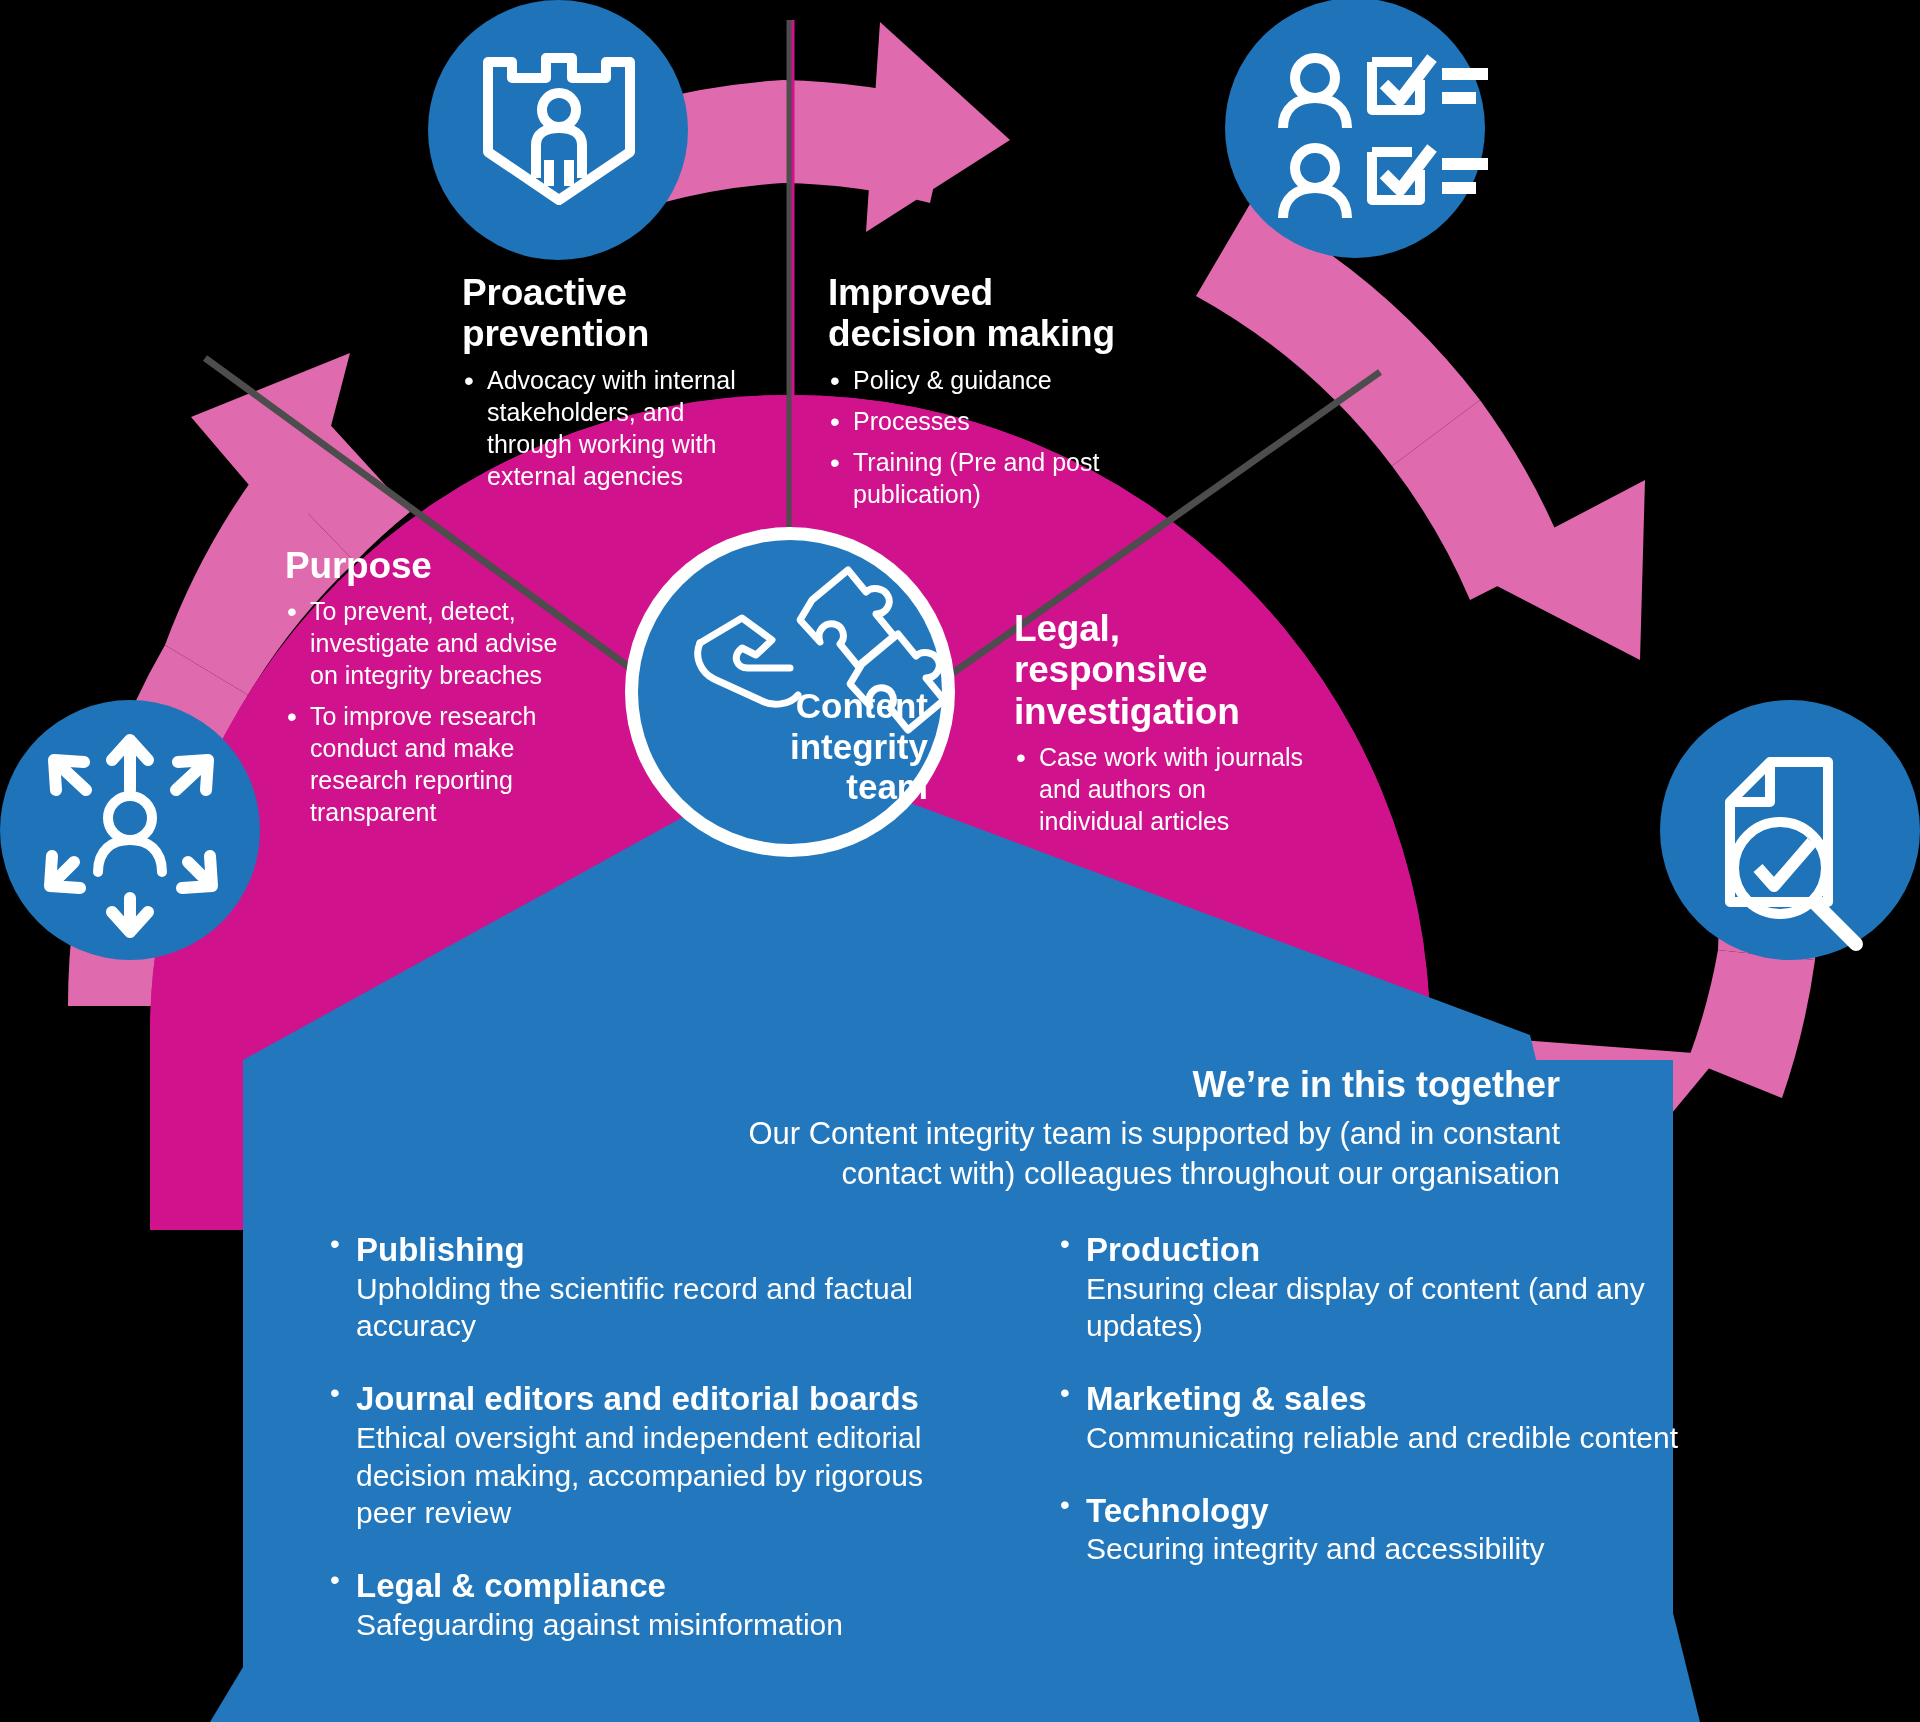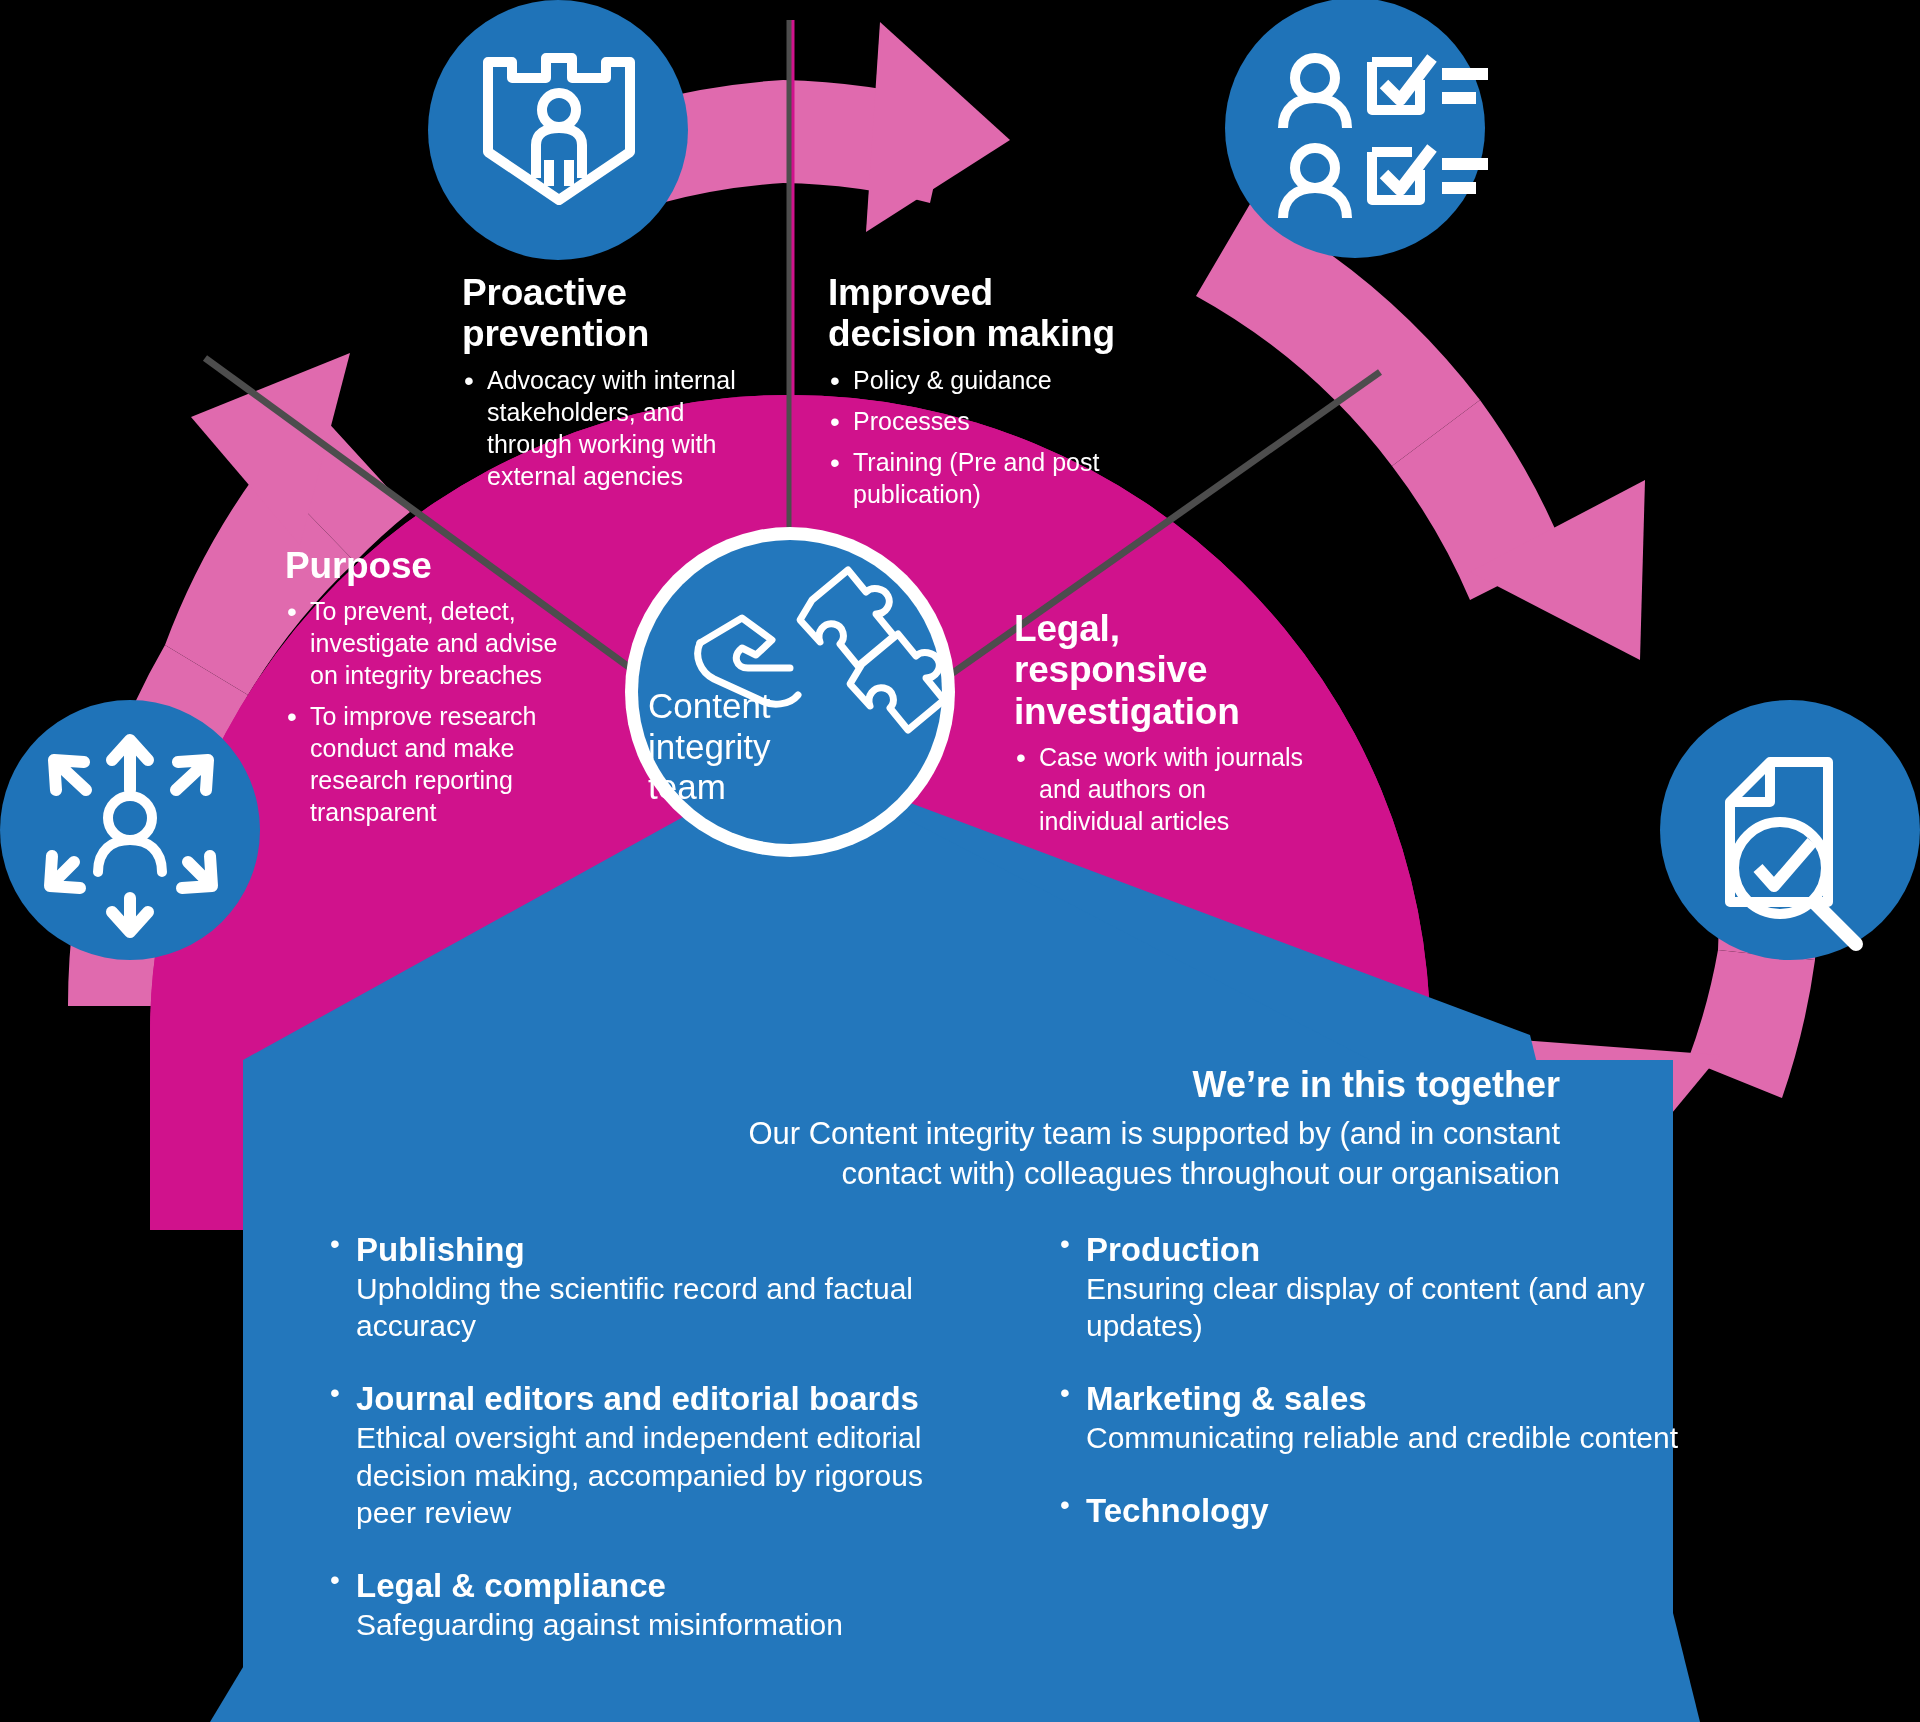--- a/index.html
+++ b/index.html
@@ -35,23 +35,23 @@
     left: 2px;
     top: -1px;
     font-size: 28px;
   }
 
   
   #center-label {
     position: absolute;
     left: 648px; top: 686px;
     width: 280px;
-    text-align: left;
+    text-align: right;
     color: #fff;
-    font-weight: normal;
+    font-weight: bold;
     font-size: 35px;
     line-height: 1.16;
   }
 
   
   #bottom-head {
     position: absolute;
     left: 360px; top: 1064px;
     width: 1200px;
     text-align: right;
@@ -302,16 +302,17 @@
     <div class="sup-item">
       <span class="sup-name">Production</span>
       <span class="sup-desc">Ensuring clear display of content (and any updates)</span>
     </div>
     <div class="sup-item">
       <span class="sup-name">Marketing &amp; sales</span>
       <span class="sup-desc">Communicating reliable and credible content</span>
     </div>
     <div class="sup-item">
       <span class="sup-name">Technology</span>
+      <span class="sup-desc">Securing integrity and accessibility</span>
     </div>
   </div>
 
 </div>
 
 </body></html>

